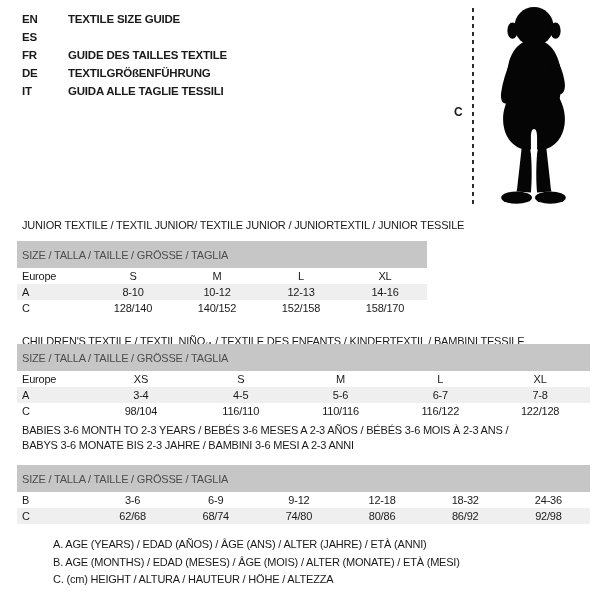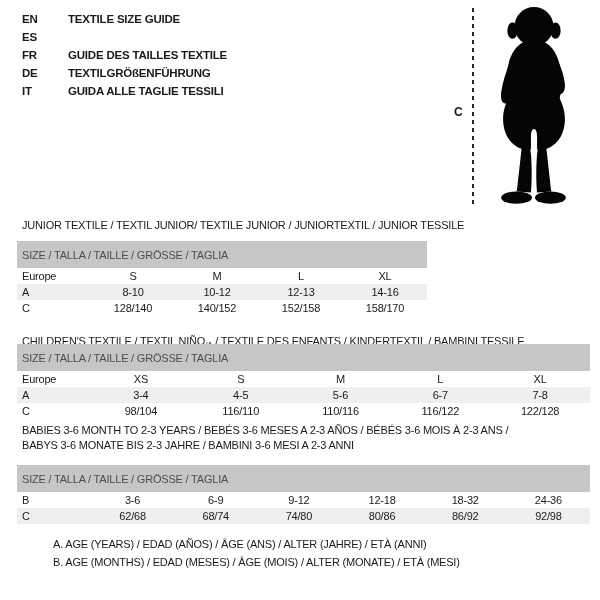--- a/index.html
+++ b/index.html
@@ -217,13 +217,14 @@
     <td>80/86</td>
     <td>86/92</td>
     <td>92/98</td>
   </tr>
 </tbody>
   </table>
 
 <div class="legend">
   <div>A. AGE (YEARS) / EDAD (AÑOS) / ÂGE (ANS) / ALTER (JAHRE) / ETÀ (ANNI)</div>
   <div>B. AGE (MONTHS) / EDAD (MESES) / ÂGE (MOIS) / ALTER (MONATE) / ETÀ (MESI)</div>
+  <div>C. (cm) HEIGHT / ALTURA / HAUTEUR / HÖHE / ALTEZZA</div>
 </div>
 
 </body></html>

